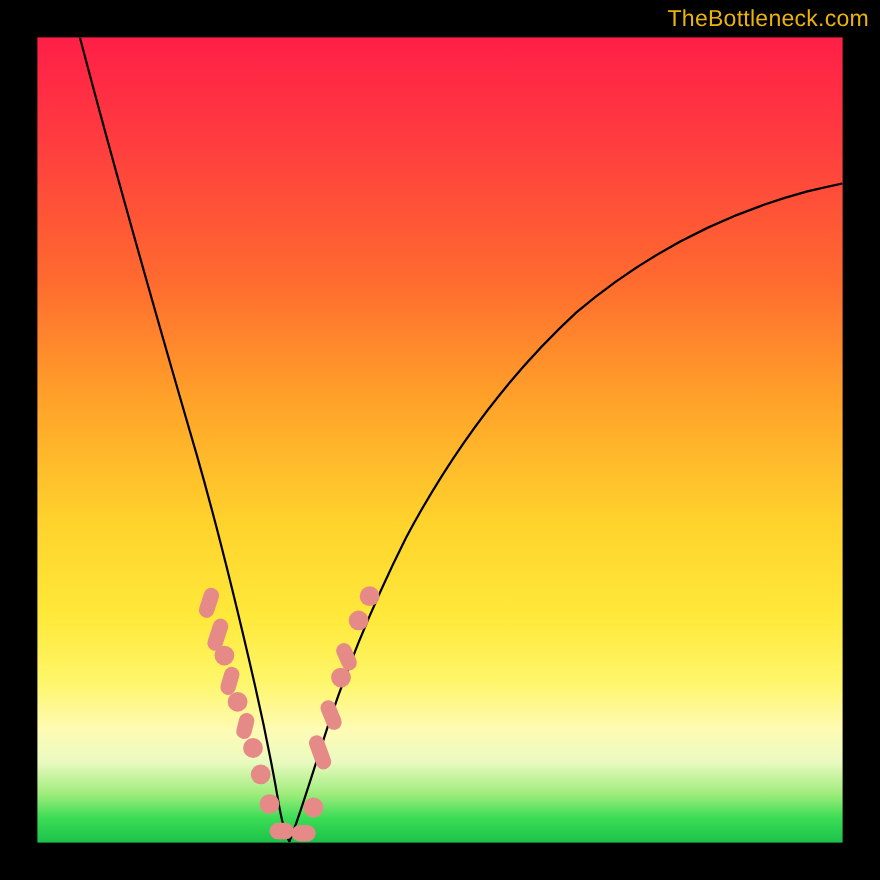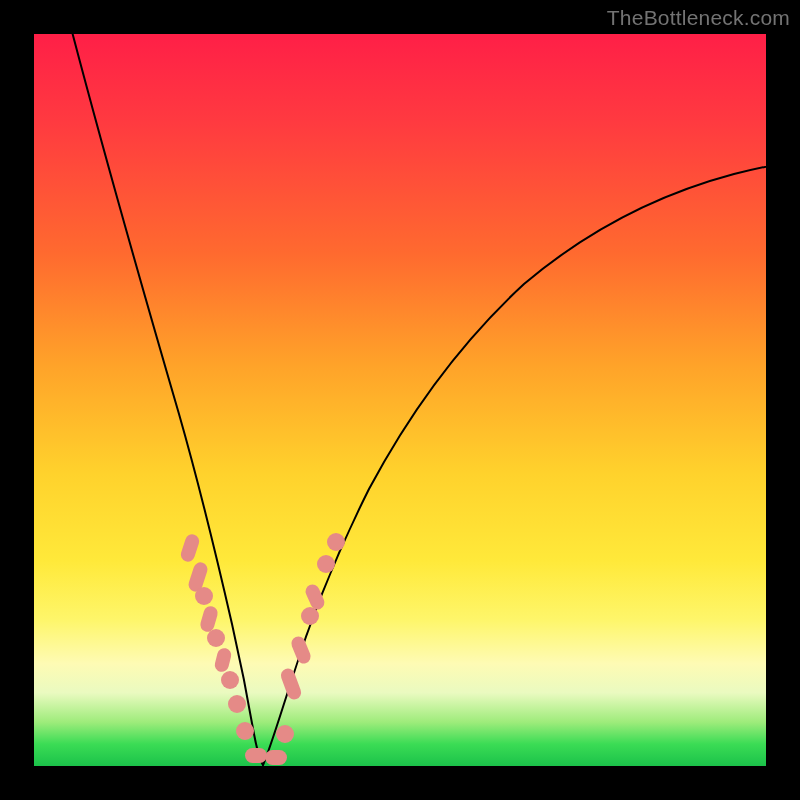--- a/index.html
+++ b/index.html
@@ -40,21 +40,21 @@
       #9eec7b 94%,
       #3bdc55 97%,
       #1bc24a 100%
     );
     overflow: hidden;
   }
   .watermark {
     position: absolute;
     top: 6px;
     right: 10px;
-    color: #737373;
+    color: #eab308;
     font-size: 21px;
     font-weight: 400;
     letter-spacing: 0.2px;
   }
   svg.curves {
     position: absolute;
     left: 0;
     top: 0;
     width: 732px;
     height: 732px;

